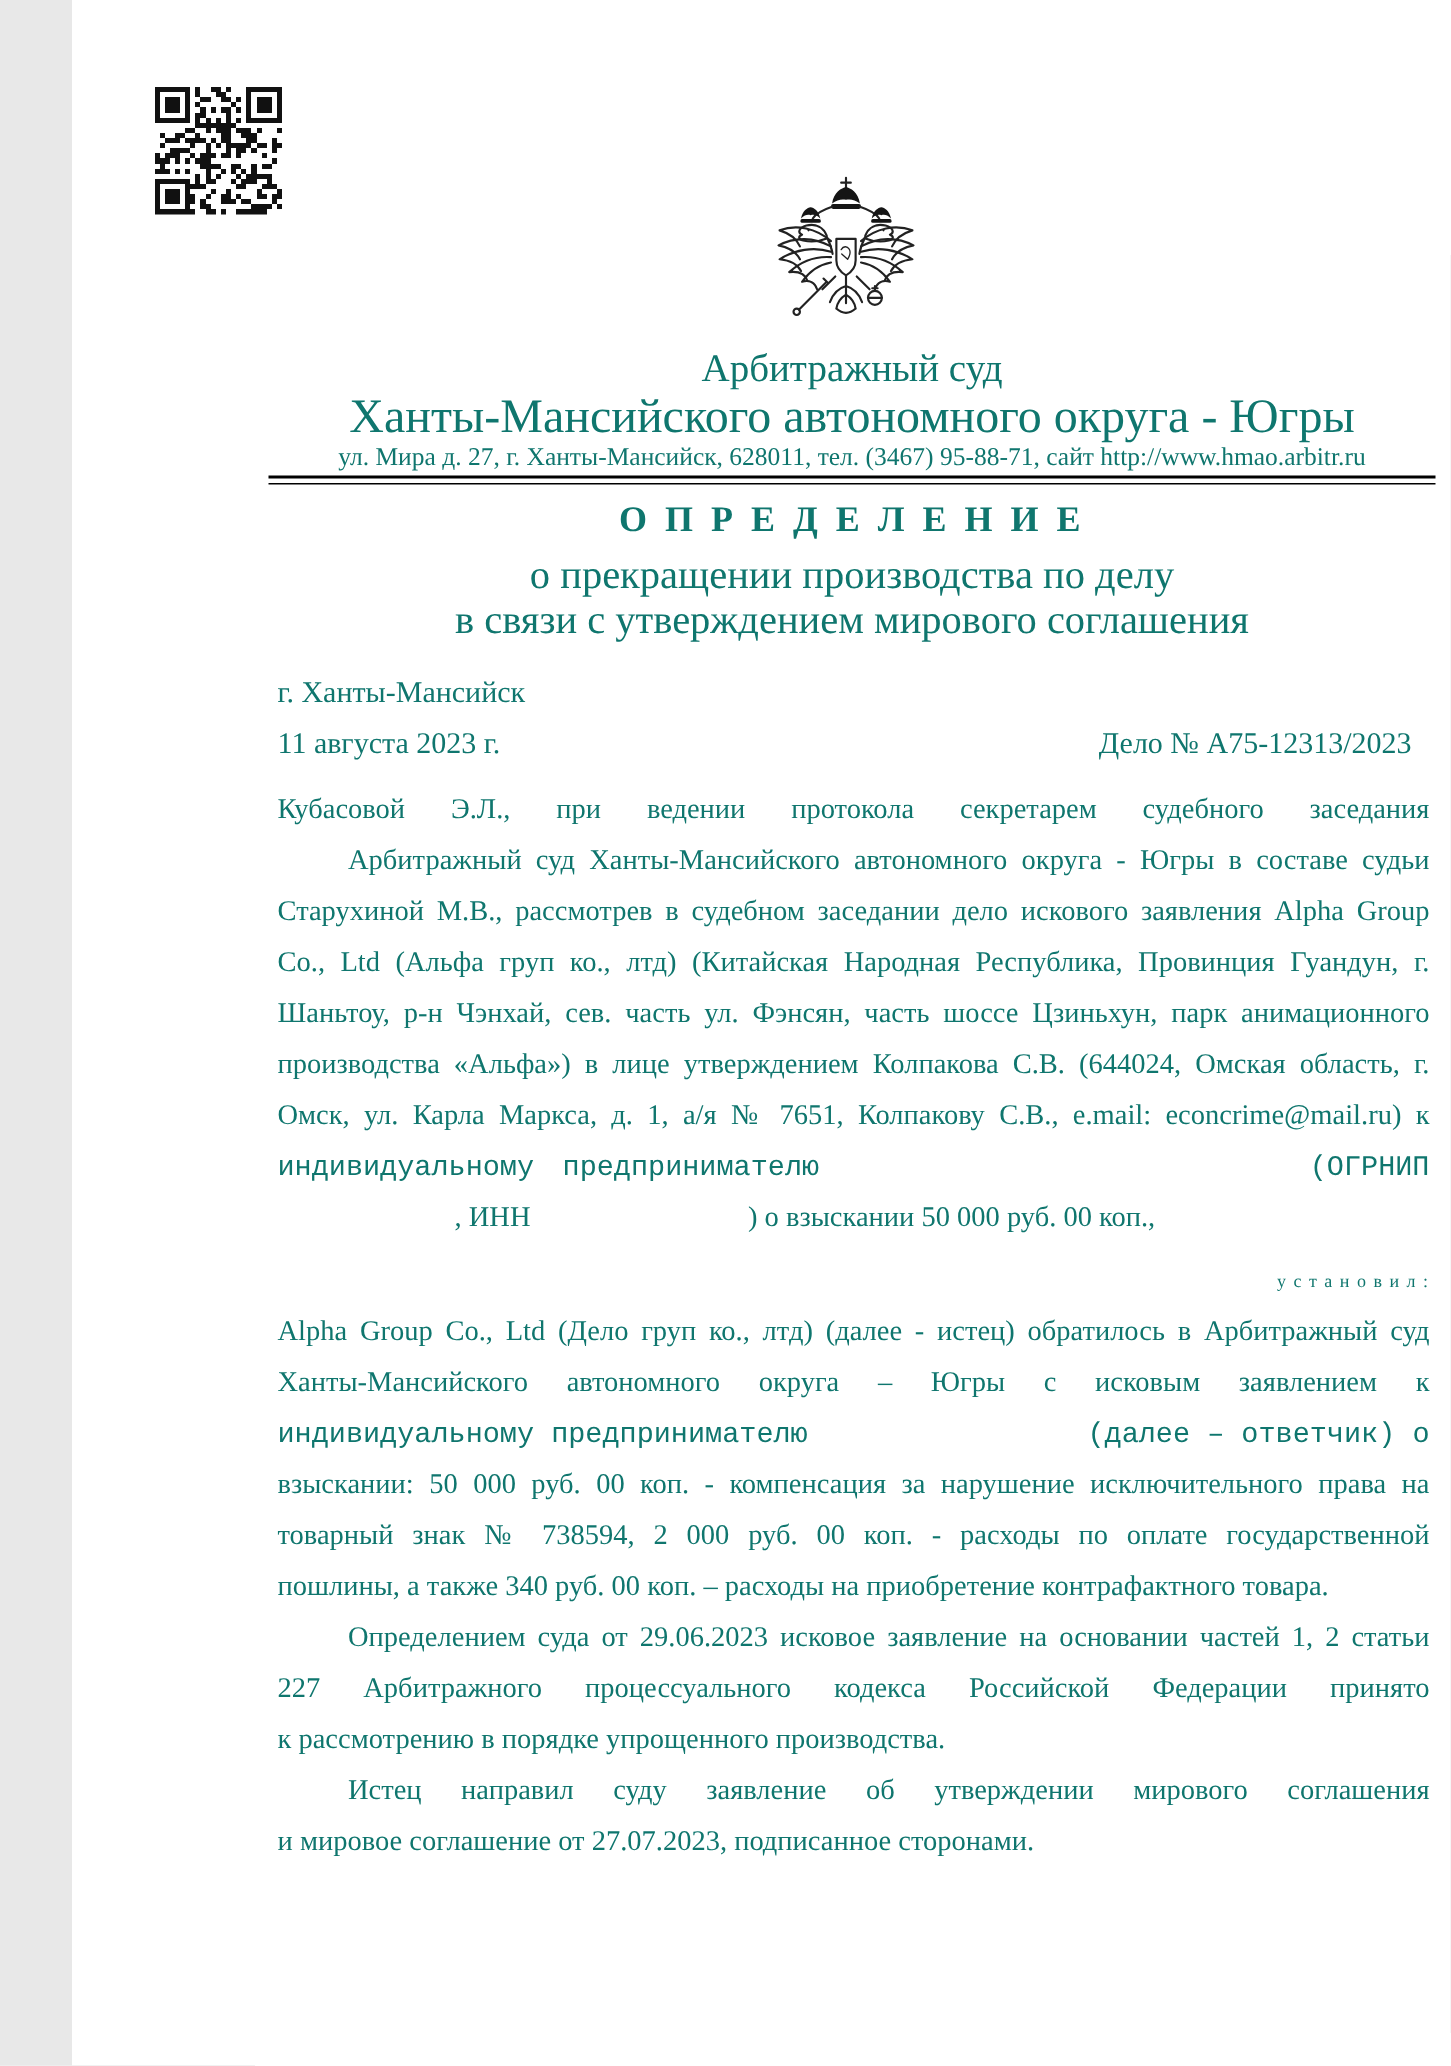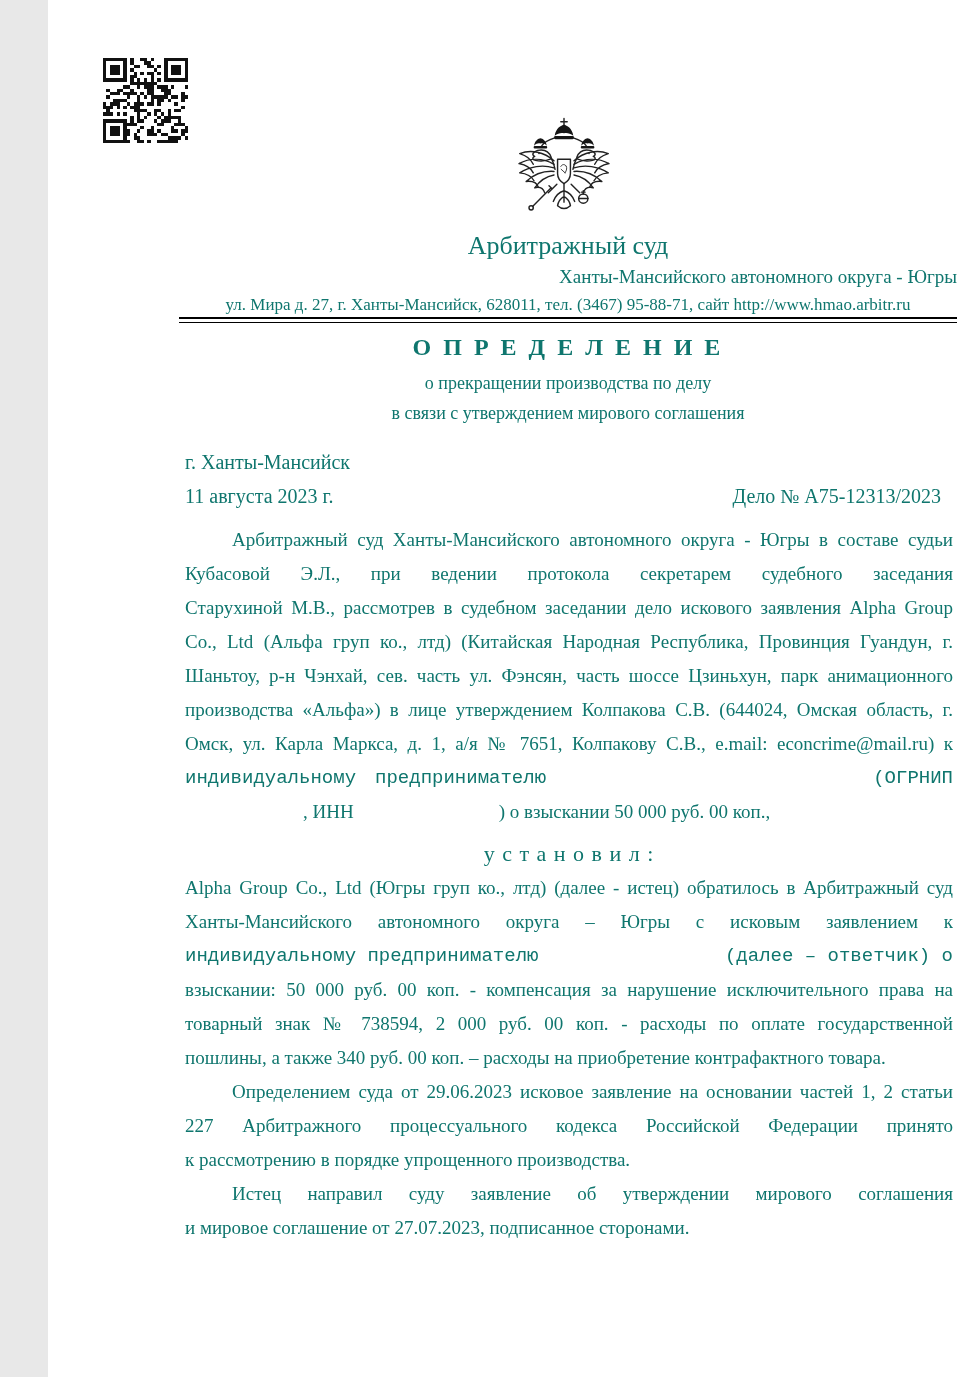--- a/index.html
+++ b/index.html
@@ -26,36 +26,36 @@
   }
   .eagle .st { fill: none; stroke: #222; stroke-width: 2; stroke-linecap: round; stroke-linejoin: round; }
   .eagle .fl { fill: #151515; stroke: none; }
   .header-block {
     position: absolute;
     left: 131px; top: 231px;
     width: 778px;
     text-align: center;
   }
   .court1 { font-size: 26px; line-height: 30px; }
-  .court2 { font-size: 19px; line-height: 32px; text-align: right; }
+  .court2 { font-size: 32px; line-height: 32px; }
   .address { font-size: 17px; line-height: 20px; margin-top: 2px; }
   .rule {
     margin-top: 2px;
     height: 6px;
     border-top: 2.5px solid #000;
     border-bottom: 1.2px solid #000;
   }
   .title-block {
     position: absolute;
     left: 131px; top: 326px;
     width: 778px;
     text-align: center;
   }
   .title-main { font-size: 24px; font-weight: bold; letter-spacing: 3px; line-height: 42px; }
-  .subtitle { font-size: 18px; line-height: 30px; }
+  .subtitle { font-size: 27px; line-height: 30px; }
   .subtitle:first-of-type { margin-top: 3px; }
   .meta-block {
     position: absolute;
     left: 137px; top: 445px;
     width: 768px;
     font-size: 20px;
   }
   .meta-line { line-height: 34px; height: 34px; }
   .meta-row { display: flex; justify-content: space-between; line-height: 34px; height: 34px; }
   .case-no { padding-right: 12px; }
@@ -65,21 +65,21 @@
     width: 768px;
     font-size: 19px;
   }
   .line { line-height: 34px; height: 34px; }
   .line.just { text-align: justify; text-align-last: justify; }
   .line.indent { text-indent: 47px; }
   .line.split { display: flex; justify-content: space-between; font-family: Liberation Mono, monospace; }
   .line.gaps { display: flex; }
   .line .spacer { flex: 0 0 auto; display: inline-block; }
   .paragraph[data-name="ruling-word"] { margin-top: 8px; }
-  .paragraph[data-name="ruling-word"] .line { text-align: center; font-size: 22px; letter-spacing: 1px; }
+  .paragraph[data-name="ruling-word"] .line { text-align: right; font-size: 12px; letter-spacing: 1px; }
 </style>
 </head>
 <body>
 
 <div class="page" data-name="document-page">
 
   <svg class="qr" id="qr-svg" viewBox="0 0 25 25" shape-rendering="crispEdges" data-name="qr-code-icon">
       <rect x="0" y="0" width="1" height="1" fill="#111"></rect>
       <rect x="1" y="0" width="1" height="1" fill="#111"></rect>
       <rect x="2" y="0" width="1" height="1" fill="#111"></rect>
@@ -426,43 +426,43 @@
   <div class="meta-block" data-name="meta-block">
     <div class="meta-line" data-name="city-label">г. Ханты-Мансийск</div>
     <div class="meta-row" data-name="date-case-row">
       <span data-name="date-label">11 августа 2023 г.</span>
       <span class="case-no" data-name="case-number">Дело № А75-12313/2023</span>
     </div>
   </div>
 
   <div class="body" id="document-body" data-name="document-body">
       <div class="paragraph" data-name="composition-paragraph">
+        <div data-name="document-line" class="line just">Кубасовой Э.Л., при ведении протокола секретарем судебного заседания</div>
         <div data-name="document-line" class="line just indent">Арбитражный суд Ханты-Мансийского автономного округа - Югры в составе судьи</div>
-        <div data-name="document-line" class="line just">Кубасовой Э.Л., при ведении протокола секретарем судебного заседания</div>
         <div data-name="document-line" class="line just">Старухиной М.В., рассмотрев в судебном заседании дело искового заявления Alpha Group</div>
         <div data-name="document-line" class="line just">Co., Ltd (Альфа груп ко., лтд) (Китайская Народная Республика, Провинция Гуандун, г.</div>
         <div data-name="document-line" class="line just">Шаньтоу, р-н Чэнхай, сев. часть ул. Фэнсян, часть шоссе Цзиньхун, парк анимационного</div>
         <div data-name="document-line" class="line just">производства «Альфа») в лице утверждением Колпакова С.В. (644024, Омская область, г.</div>
         <div data-name="document-line" class="line just">Омск, ул. Карла Маркса, д. 1, а/я № 7651, Колпакову С.В., e.mail: econcrime@mail.ru) к</div>
         <div data-name="document-line" class="line split">
           <span>индивидуальному предпринимателю</span>
           <span>(ОГРНИП</span>
         </div>
         <div data-name="document-line" class="line gaps">
           <span class="spacer" style="width: 118px;"></span>
           <span>, ИНН</span>
           <span class="spacer" style="width: 145px;"></span>
           <span>) о взыскании 50 000 руб. 00 коп.,</span>
         </div>
       </div>
       <div class="paragraph" data-name="ruling-word">
         <div data-name="document-line" class="line">у с т а н о в и л :</div>
       </div>
       <div class="paragraph" data-name="claim-paragraph">
-        <div data-name="document-line" class="line just">Alpha Group Co., Ltd (Югры груп ко., лтд) (далее - истец) обратилось в Арбитражный суд</div>
+        <div data-name="document-line" class="line just">Alpha Group Co., Ltd (Дело груп ко., лтд) (далее - истец) обратилось в Арбитражный суд</div>
         <div data-name="document-line" class="line just">Ханты-Мансийского автономного округа – Югры с исковым заявлением к</div>
         <div data-name="document-line" class="line split">
           <span>индивидуальному предпринимателю</span>
           <span>(далее – ответчик) о</span>
         </div>
         <div data-name="document-line" class="line just">взыскании: 50 000 руб. 00 коп. - компенсация за нарушение исключительного права на</div>
         <div data-name="document-line" class="line just">товарный знак № 738594, 2 000 руб. 00 коп. - расходы по оплате государственной</div>
         <div data-name="document-line" class="line">пошлины, а также 340 руб. 00 коп. – расходы на приобретение контрафактного товара.</div>
       </div>
       <div class="paragraph" data-name="acceptance-paragraph">

